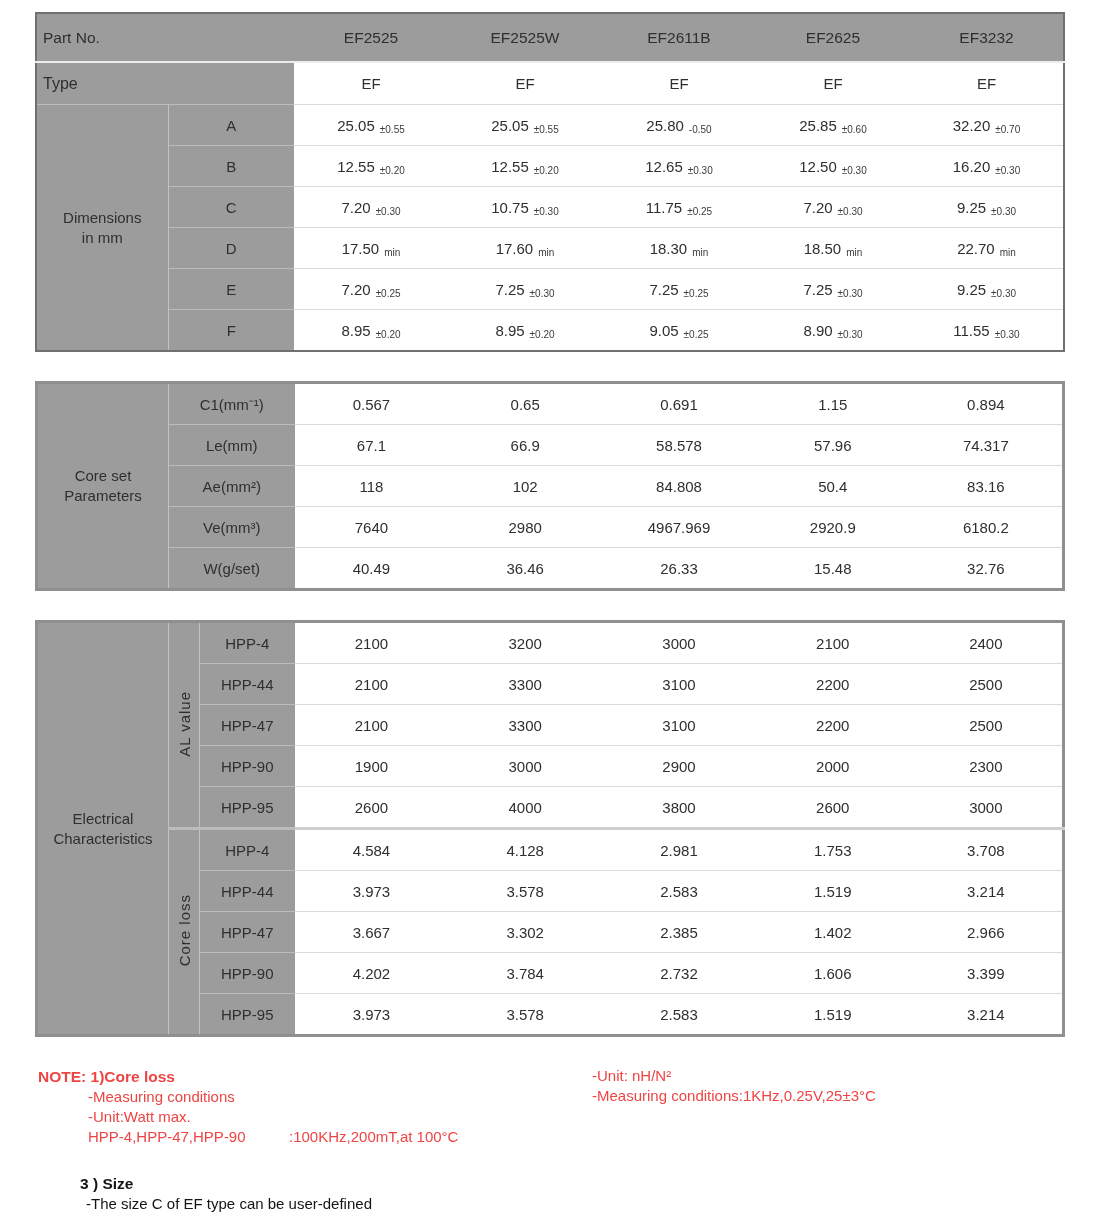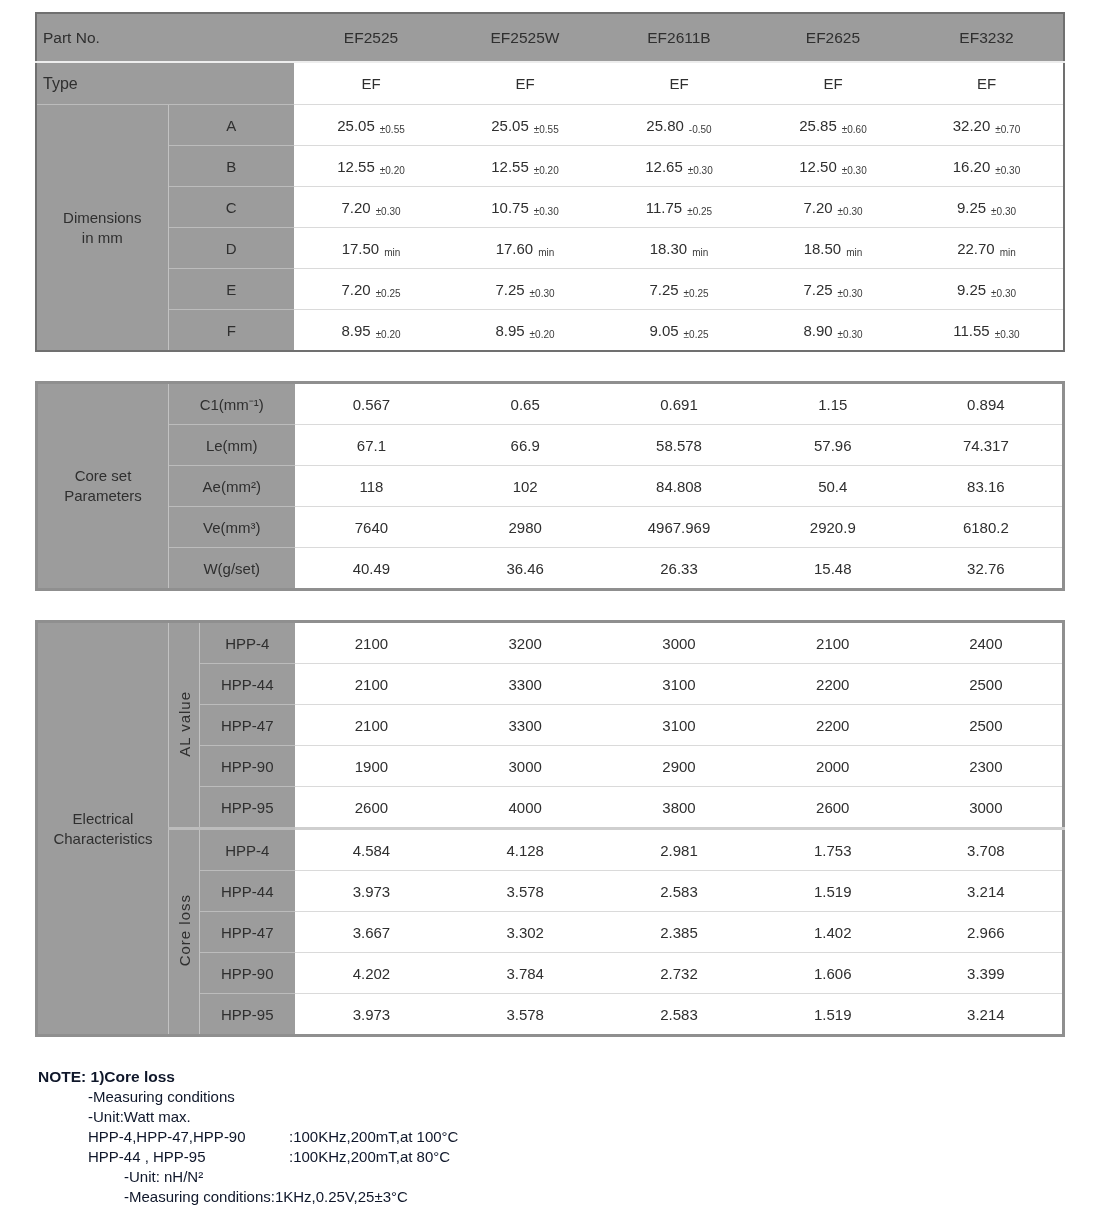--- a/index.html
+++ b/index.html
@@ -15,21 +15,21 @@
   .t1 .hdr td{height:47px;border-bottom:2px solid #ededed;}
   .t1 .type td{height:41px;}
   .lblL{text-align:left;padding-left:6px;font-size:16px;}
   .hdr td{font-size:15.5px;}
   .grp{white-space:pre-line;line-height:20px;}
   .vdiv{border-left:1px solid #c2c2c2;}
   .tol{font-size:10px;margin-left:5px;position:relative;top:2px;color:#3c3c3c;}
   .rot span{display:inline-block;writing-mode:vertical-rl;transform:rotate(180deg);
             font-size:15px;letter-spacing:1px;}
   .split{border-top:3px solid #cfcfcf;}
-  .notes{display:flex;margin:22px 0 0 38px;font-size:15px;color:#0f172a;flex-direction:column;}
+  .notes{display:flex;margin:22px 0 0 38px;font-size:15px;color:#ef4444;}
   .note-left{width:468px;}
   .note-title{font-weight:bold;font-size:15.5px;line-height:21px;}
   .note-line{margin-left:50px;line-height:20px;}
   .cond{display:flex;margin-left:50px;line-height:20px;gap:23px;}
   .cond .g{width:178px;}
   .note-right{margin-left:36px;}
   .note-right .note-line{}
   .note3{margin:26px 0 0 80px;font-size:15px;color:#141414;}
   .note3 .note-line{margin-left:6px;}
 </style>
@@ -275,24 +275,20 @@
 
   <div class="notes">
     <div class="note-left">
       <div class="note-title">NOTE: 1)Core loss</div>
       <div class="note-line">-Measuring conditions</div>
       <div class="note-line">-Unit:Watt max.</div>
       <div class="cond">
         <span class="g">HPP-4,HPP-47,HPP-90</span>
         <span>:100KHz,200mT,at 100°C</span>
       </div>
-      <div class="cond">
-        <span class="g">HPP-44 , HPP-95</span>
-        <span>:100KHz,200mT,at 80°C</span>
-      </div>
     </div>
     <div class="note-right">
       <div class="note-line">-Unit: nH/N²</div>
       <div class="note-line">-Measuring conditions:1KHz,0.25V,25±3°C</div>
     </div>
   </div>
   <div class="note3">
     <div class="note-title">3 ) Size</div>
     <div class="note-line">-The size C of EF type can be user-defined</div>
   </div>

